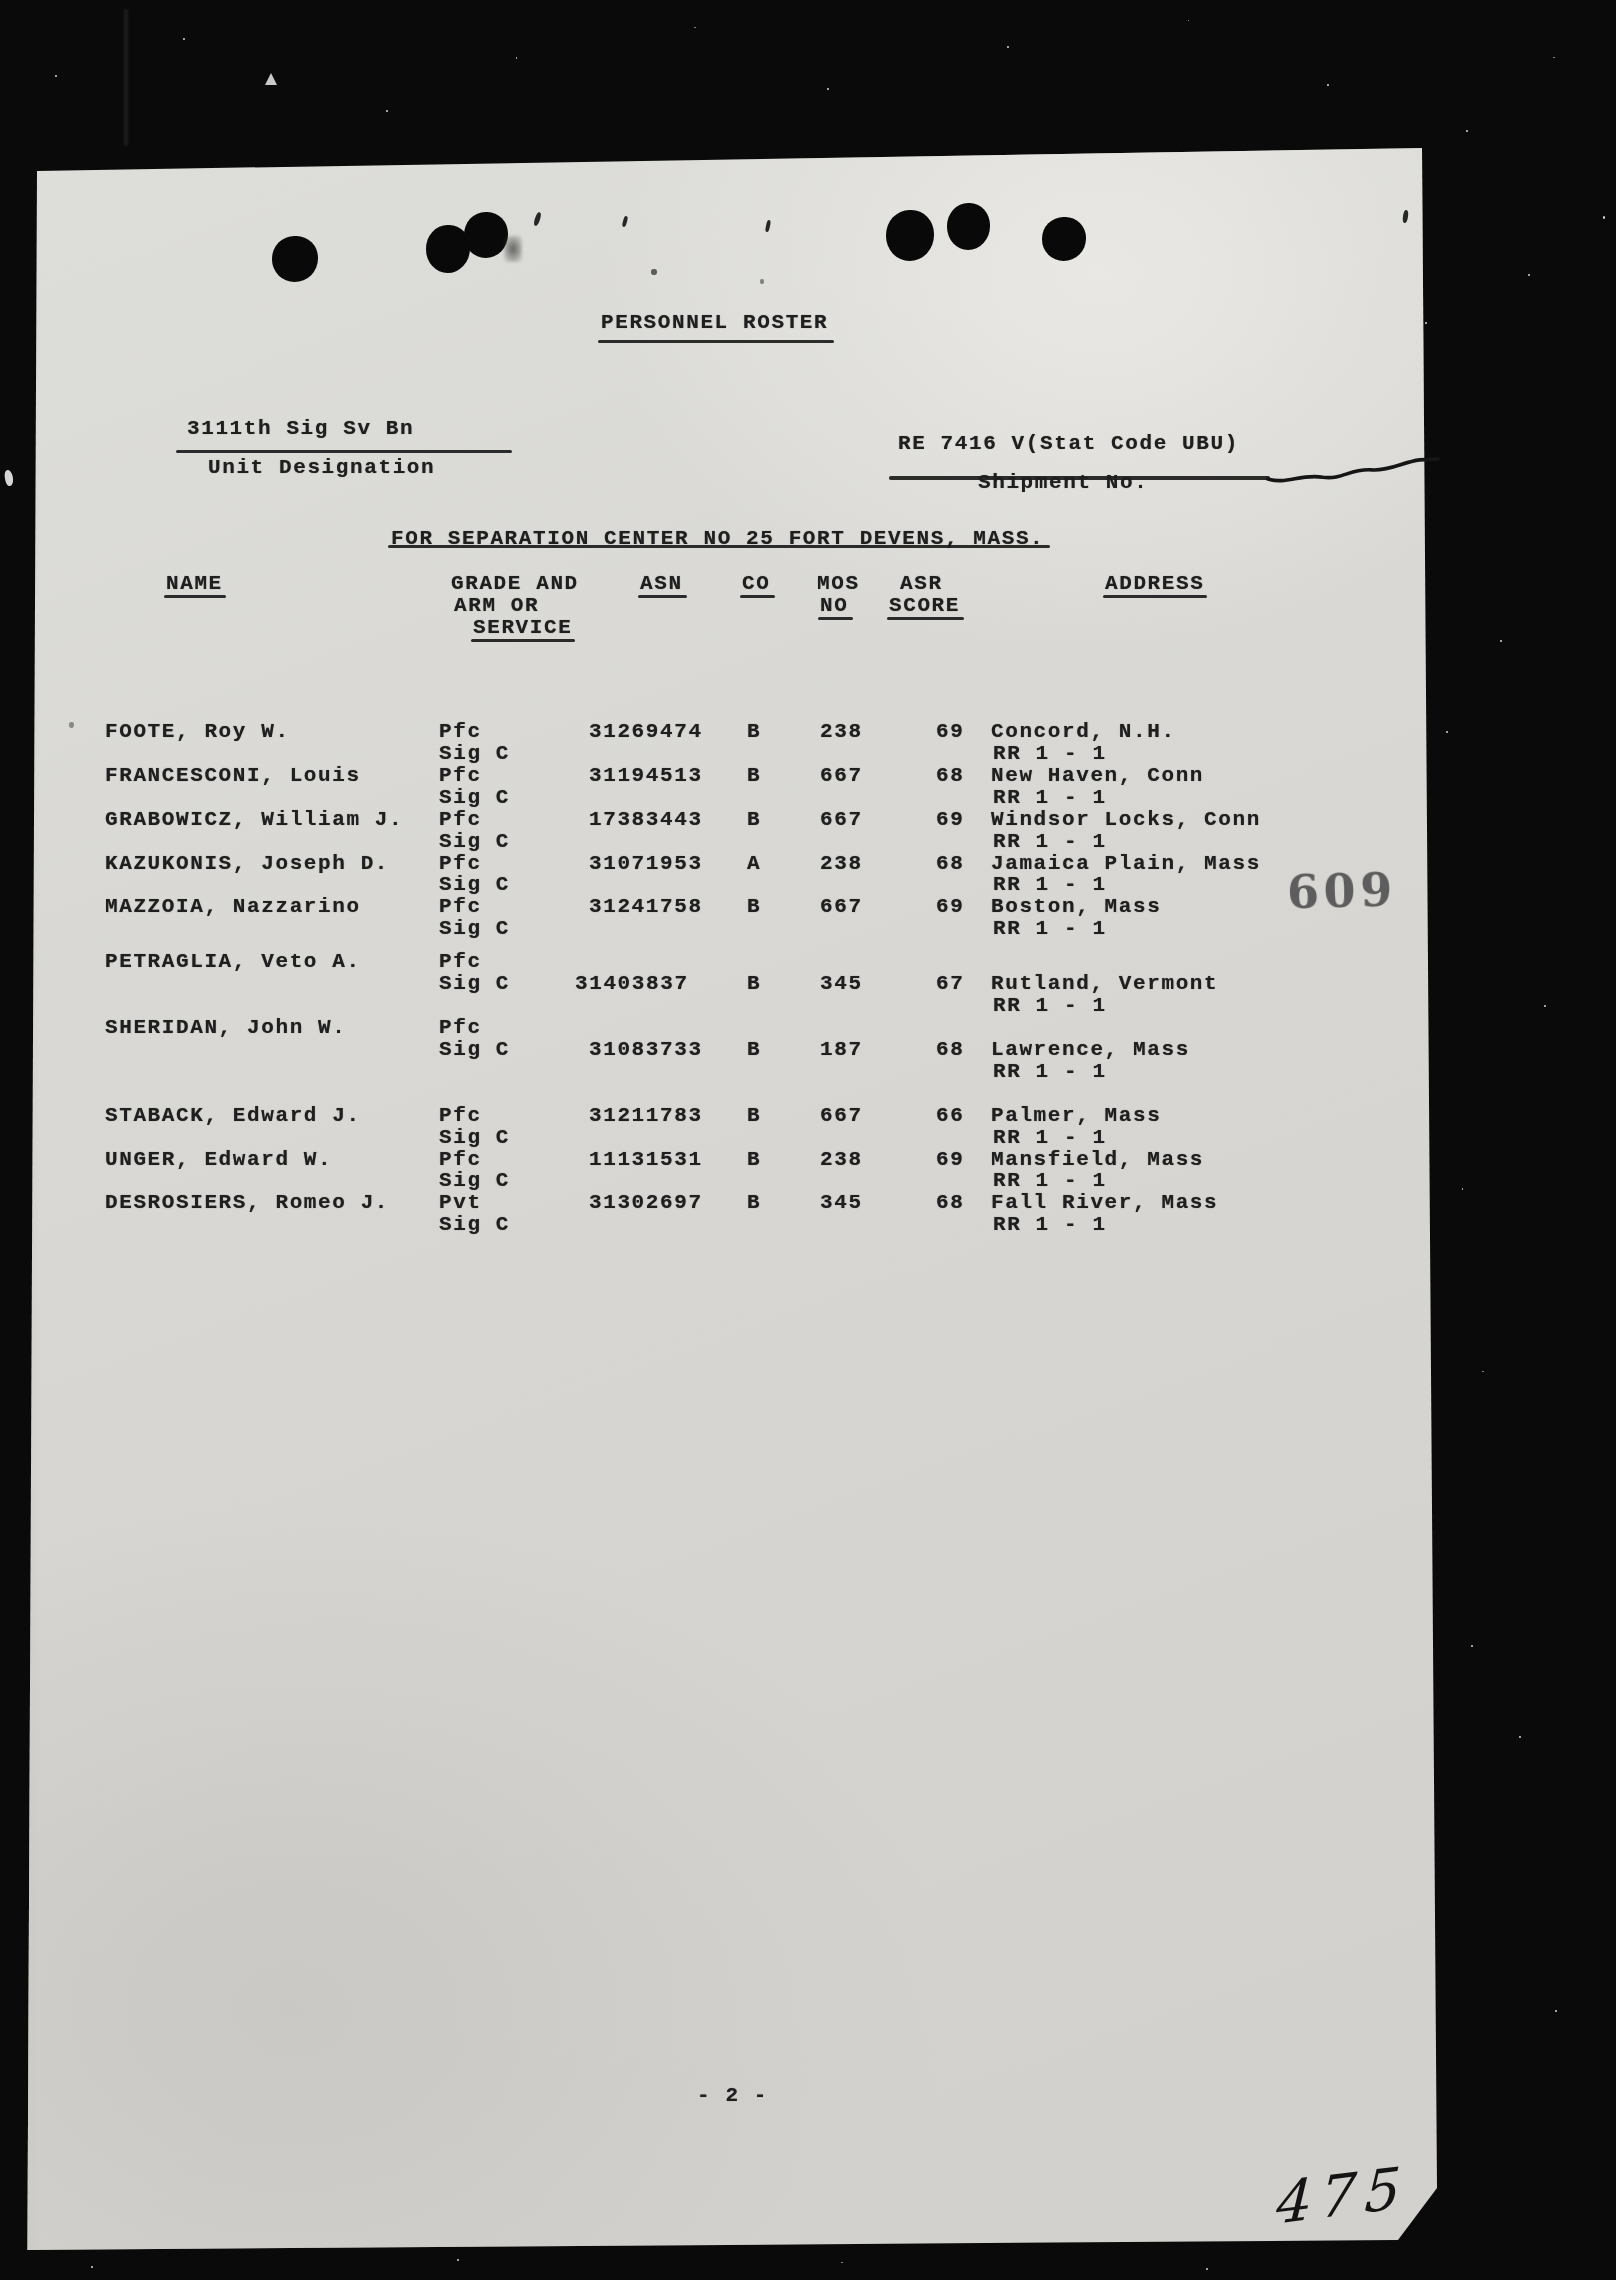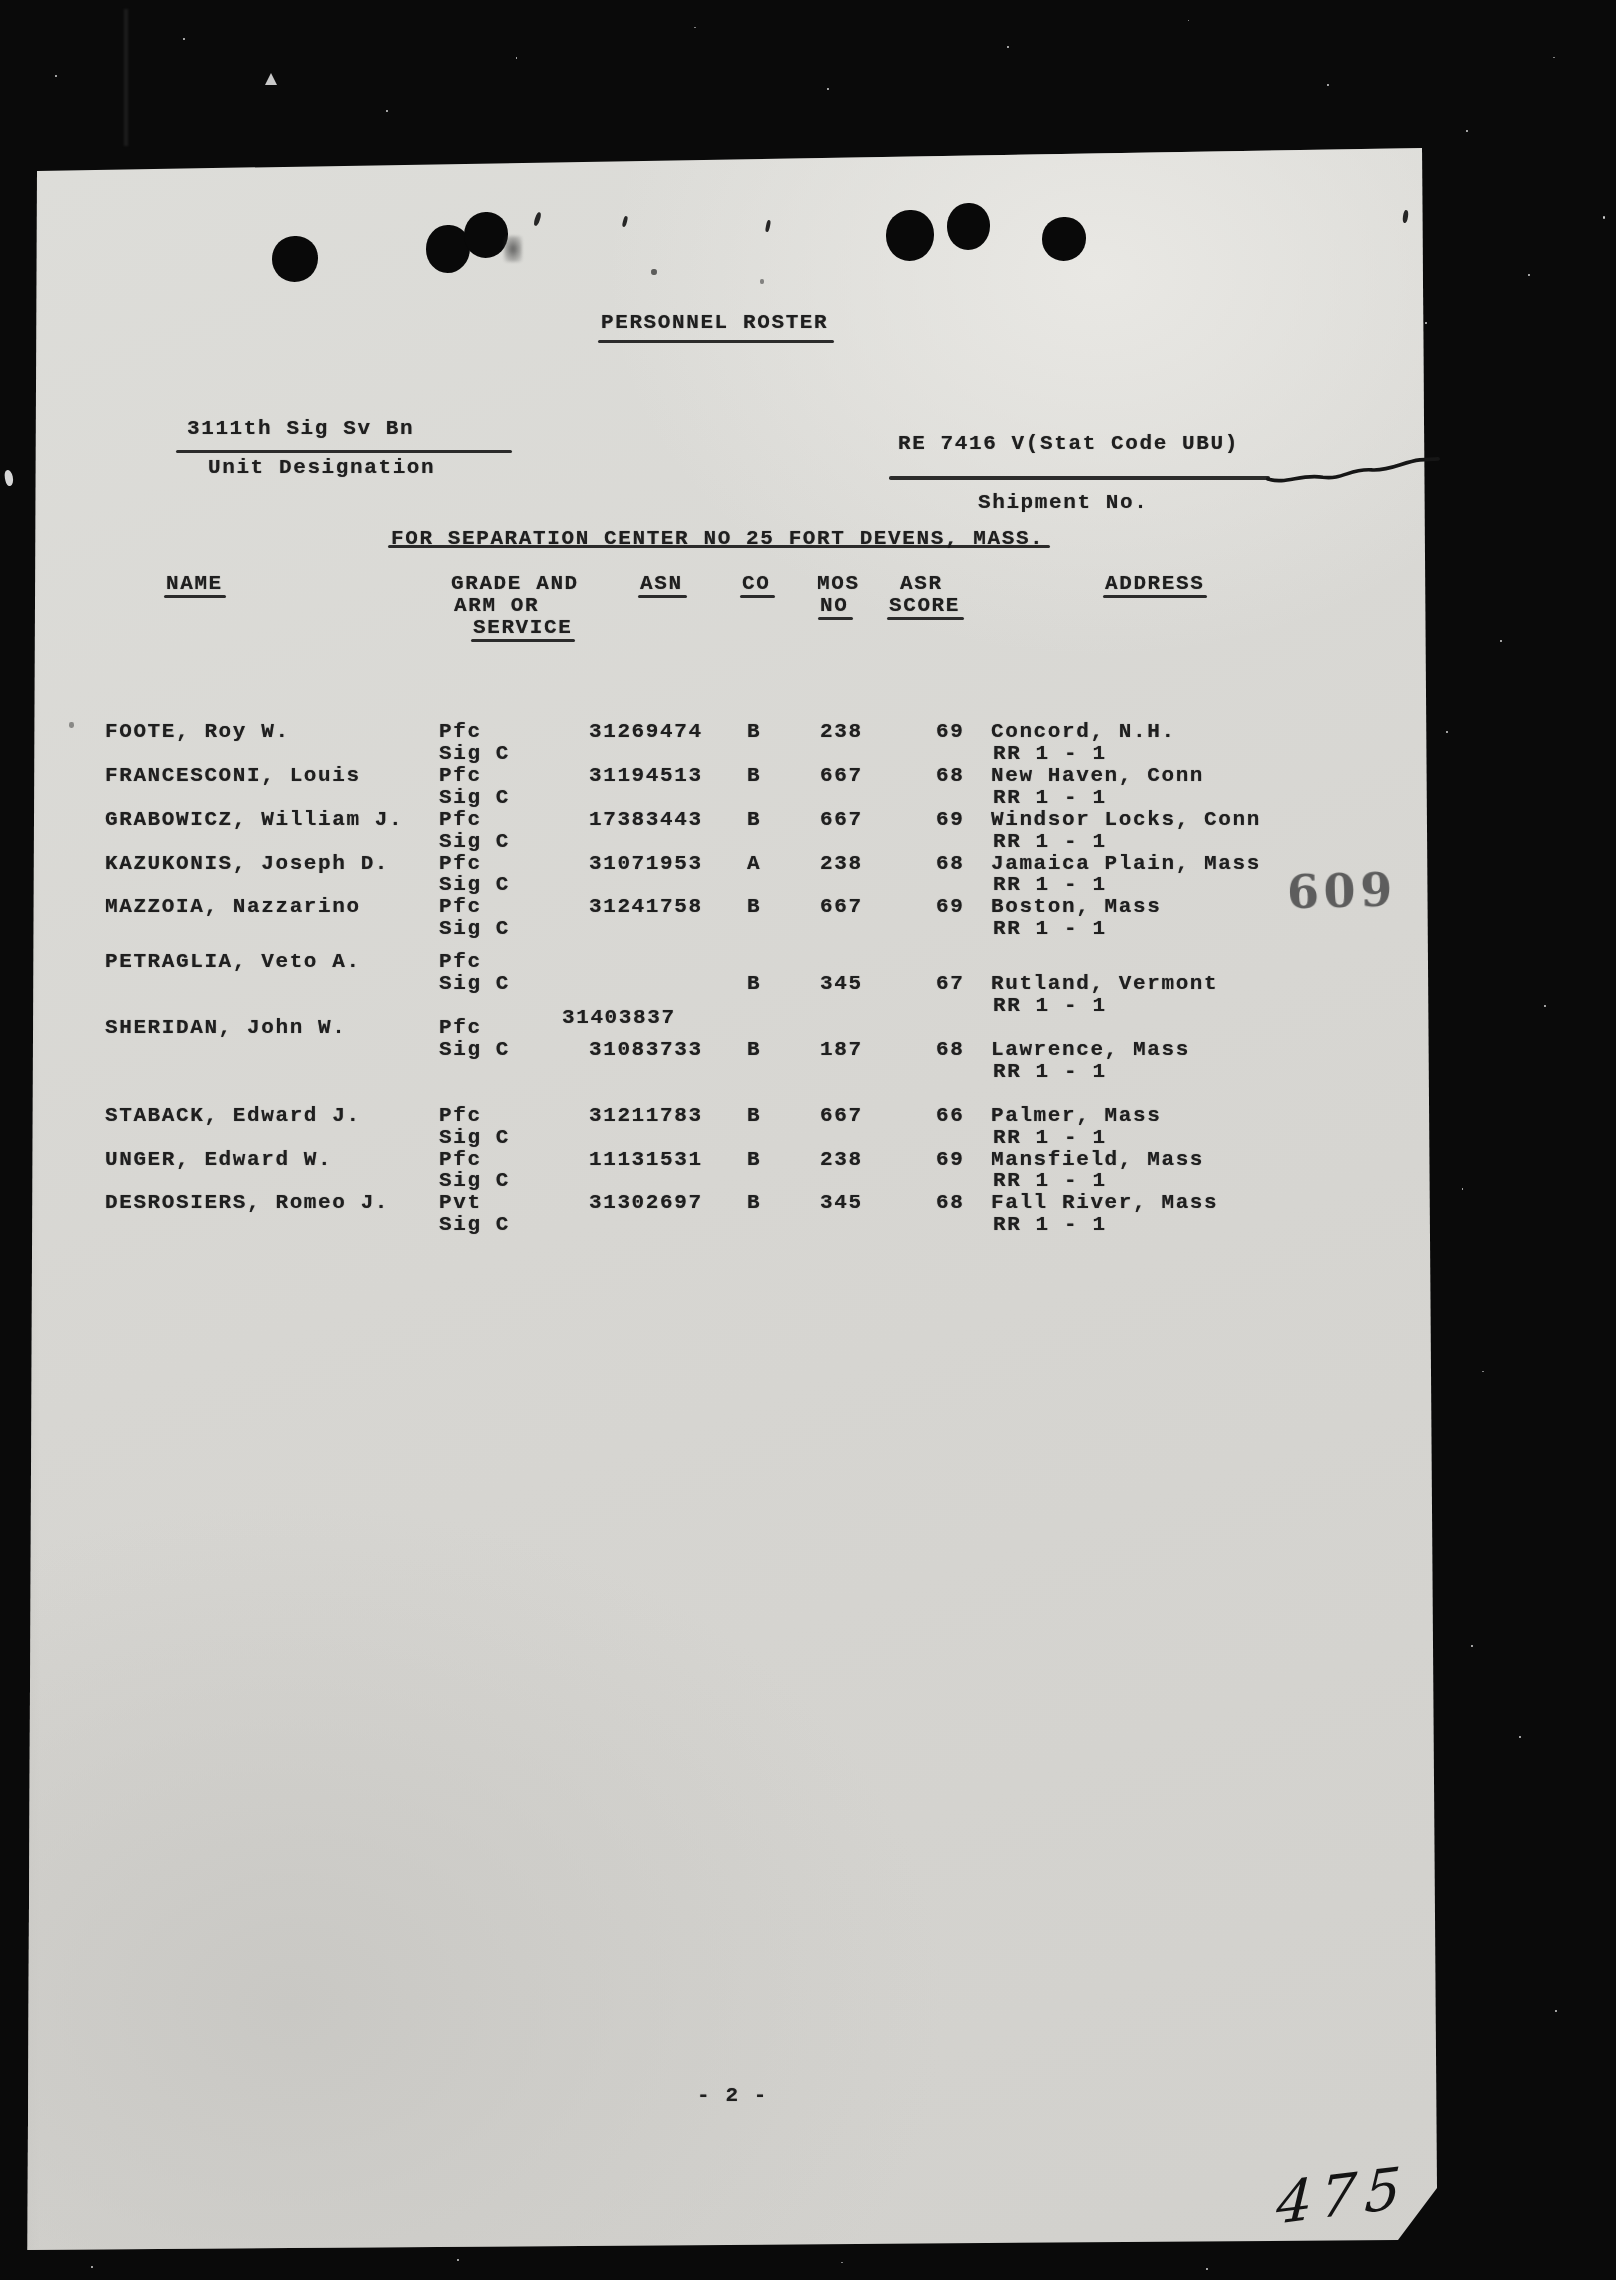--- a/index.html
+++ b/index.html
@@ -84,21 +84,21 @@
 
   <div class="t" style="left:601px;top:312px;">PERSONNEL ROSTER</div>
   <div class="ul" style="left:598px;top:340px;width:236px;height:2.7px;"></div>
 
   <div class="t" style="left:187px;top:418px;">3111th Sig Sv Bn</div>
   <div class="ul" style="left:176px;top:450px;width:336px;height:2.7px;"></div>
   <div class="t" style="left:208px;top:457px;">Unit Designation</div>
 
   <div class="t" style="left:898px;top:433px;text-align:right;">RE 7416 V(Stat Code UBU)</div>
   <div class="ul" style="left:889px;top:476px;width:381px;height:3.7px;"></div>
-  <div class="t" style="left:978px;top:492px;">Shipment No.</div>
+  <div class="t" style="left:978px;top:472px;">Shipment No.</div>
 
   <svg style="left:1266px;top:446px;width:174px;height:46px;" viewBox="0 0 190 50">
     <path d="M2,36 C22,42 38,30 62,34 C84,37 92,24 116,26 C136,27 150,17 168,15 C176,14 182,15 188,14" fill="none" stroke="#161616" stroke-width="4" stroke-linecap="round"></path>
   </svg>
 
   <div class="t" style="left:391px;top:520px;margin-top:8px;">FOR SEPARATION CENTER NO 25 FORT DEVENS, MASS.</div>
   <div class="ul" style="left:388px;top:545px;width:662px;height:2.7px;"></div>
 
   <div class="t" style="left:166px;top:573px;">NAME</div>
   <div class="ul" style="left:164px;top:595px;width:62px;height:2.7px;"></div>
@@ -160,21 +160,21 @@
       <div class="t" style="left: 439px; top: 896px;">Pfc</div>
       <div class="t" style="left: 589px; top: 896px;">31241758</div>
       <div class="t" style="left: 747px; top: 896px;">B</div>
       <div class="t" style="left: 820px; top: 896px;">667</div>
       <div class="t" style="left: 936px; top: 896px;">69</div>
       <div class="t" style="left: 991px; top: 896px;">Boston, Mass</div>
       <div class="t" style="left: 439px; top: 918px;">Sig C</div>
       <div class="t" style="left: 993px; top: 918px;">RR 1 - 1</div>
       <div class="t" style="left: 105px; top: 951px;">PETRAGLIA, Veto A.</div>
       <div class="t" style="left: 439px; top: 951px;">Pfc</div>
-      <div class="t" style="left: 562px; top: 973px; margin-top: 34px;">31403837</div>
+      <div class="t" style="left: 575px; top: 973px;">31403837</div>
       <div class="t" style="left: 747px; top: 973px;">B</div>
       <div class="t" style="left: 820px; top: 973px;">345</div>
       <div class="t" style="left: 936px; top: 973px;">67</div>
       <div class="t" style="left: 991px; top: 973px;">Rutland, Vermont</div>
       <div class="t" style="left: 439px; top: 973px;">Sig C</div>
       <div class="t" style="left: 993px; top: 995px;">RR 1 - 1</div>
       <div class="t" style="left: 105px; top: 1017px;">SHERIDAN, John W.</div>
       <div class="t" style="left: 439px; top: 1017px;">Pfc</div>
       <div class="t" style="left: 589px; top: 1039px;">31083733</div>
       <div class="t" style="left: 747px; top: 1039px;">B</div>

